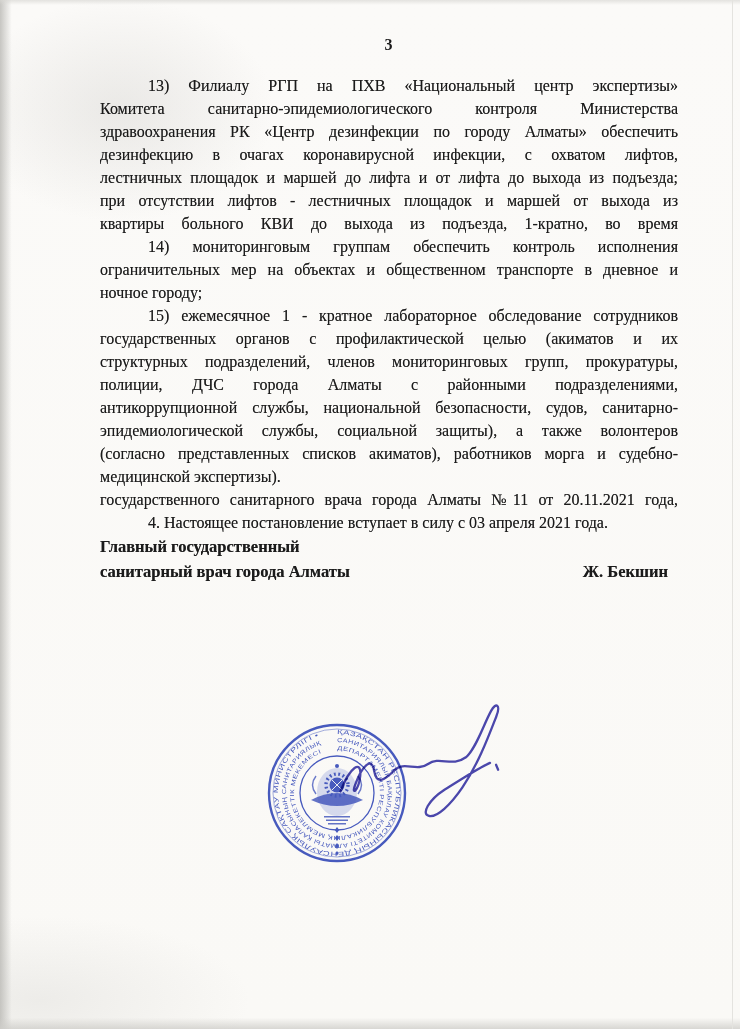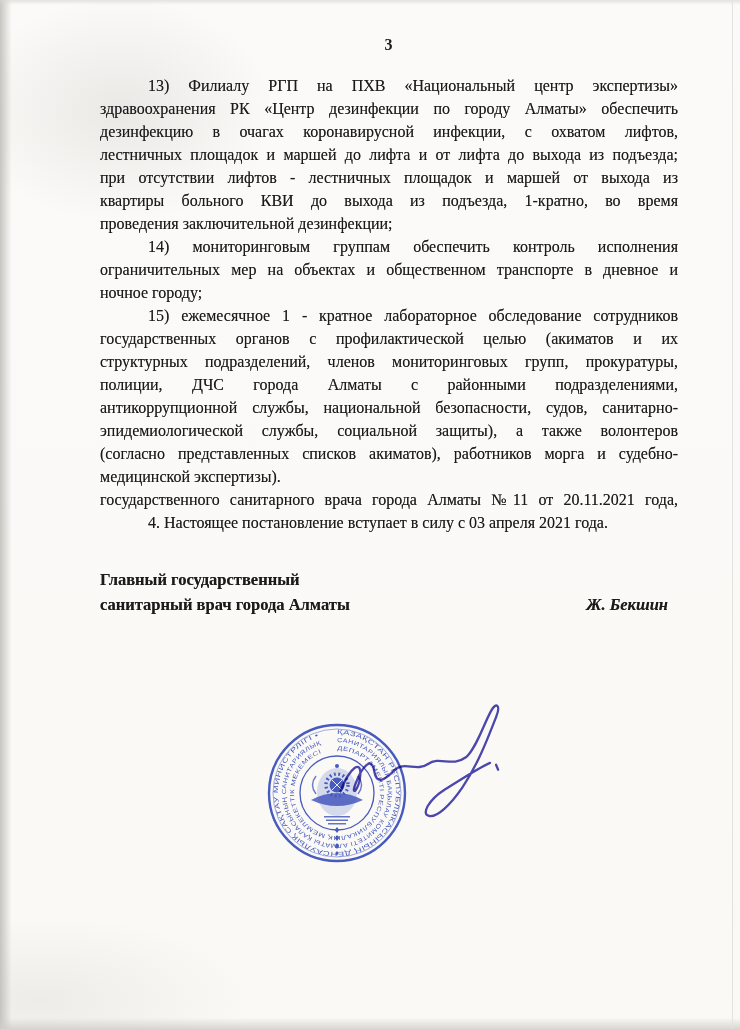--- a/index.html
+++ b/index.html
@@ -19,49 +19,49 @@
   .edge-top{position:absolute;left:0;right:0;top:0;height:5px;
     background:linear-gradient(180deg,#d9d8d4,rgba(230,229,226,0));opacity:.7;}
   .edge-right{position:absolute;top:0;bottom:0;right:7px;width:1px;background:#e4e3df;}
   .content{position:absolute;left:100px;top:36px;width:578px;}
   .page-number{text-align:center;font-size:16px;font-weight:bold;letter-spacing:1px;margin-bottom:20px;}
   .textbody{font-size:16px;line-height:23px;text-shadow:0 0 .35px rgba(20,20,20,.55);}
   .line{text-align:justify;text-align-last:justify;white-space:normal;}
   .line.last{text-align-last:left;}
   .line.first{padding-left:48px;}
   .sign-row{display:flex;justify-content:space-between;align-items:flex-end;
-    margin-top:33px;font-weight:bold;font-size:16.5px;line-height:25px;
+    font-weight:bold;font-size:16.5px;line-height:25px;
     text-shadow:0 0 .4px rgba(20,20,20,.6);}
-  .sign-name{padding-right:10px;font-style:italic;}
+  .sign-name{padding-right:10px;}
   .stamp-wrap{position:absolute;left:266px;top:722px;width:142px;height:142px;
     filter:blur(.35px);opacity:.93;mix-blend-mode:multiply;}
   .sig-wrap{position:absolute;left:318px;top:698px;width:215px;height:130px;
     mix-blend-mode:multiply;transform:rotate(-1deg);}
 </style>
 </head>
 <body>
 
 <div class="page">
   <div class="edge-left"></div>
   <div class="edge-bottom"></div>
   <div class="edge-top"></div>
   <div class="edge-right"></div>
 
   <div class="content">
     <div class="page-number">3</div>
 
     <div class="textbody">
       <div class="para">
         <div class="line first">13) Филиалу РГП на ПХВ «Национальный центр экспертизы»</div>
+        <div class="line">Комитета санитарно-эпидемиологического контроля Министерства</div>
         <div class="line">здравоохранения РК «Центр дезинфекции по городу Алматы» обеспечить</div>
         <div class="line">дезинфекцию в очагах коронавирусной инфекции, с охватом лифтов,</div>
         <div class="line">лестничных площадок и маршей до лифта и от лифта до выхода из подъезда;</div>
         <div class="line">при отсутствии лифтов - лестничных площадок и маршей от выхода из</div>
         <div class="line">квартиры больного КВИ до выхода из подъезда, 1-кратно, во время</div>
-        <div class="line last">проведения заключительной дезинфекции;</div>
       </div>
       <div class="para">
         <div class="line first">14) мониторинговым группам обеспечить контроль исполнения</div>
         <div class="line">ограничительных мер на объектах и общественном транспорте в дневное и</div>
         <div class="line last">ночное городу;</div>
       </div>
       <div class="para">
         <div class="line first">15) ежемесячное 1 - кратное лабораторное обследование сотрудников</div>
         <div class="line">государственных органов с профилактической целью (акиматов и их</div>
         <div class="line">структурных подразделений, членов мониторинговых групп, прокуратуры,</div>

